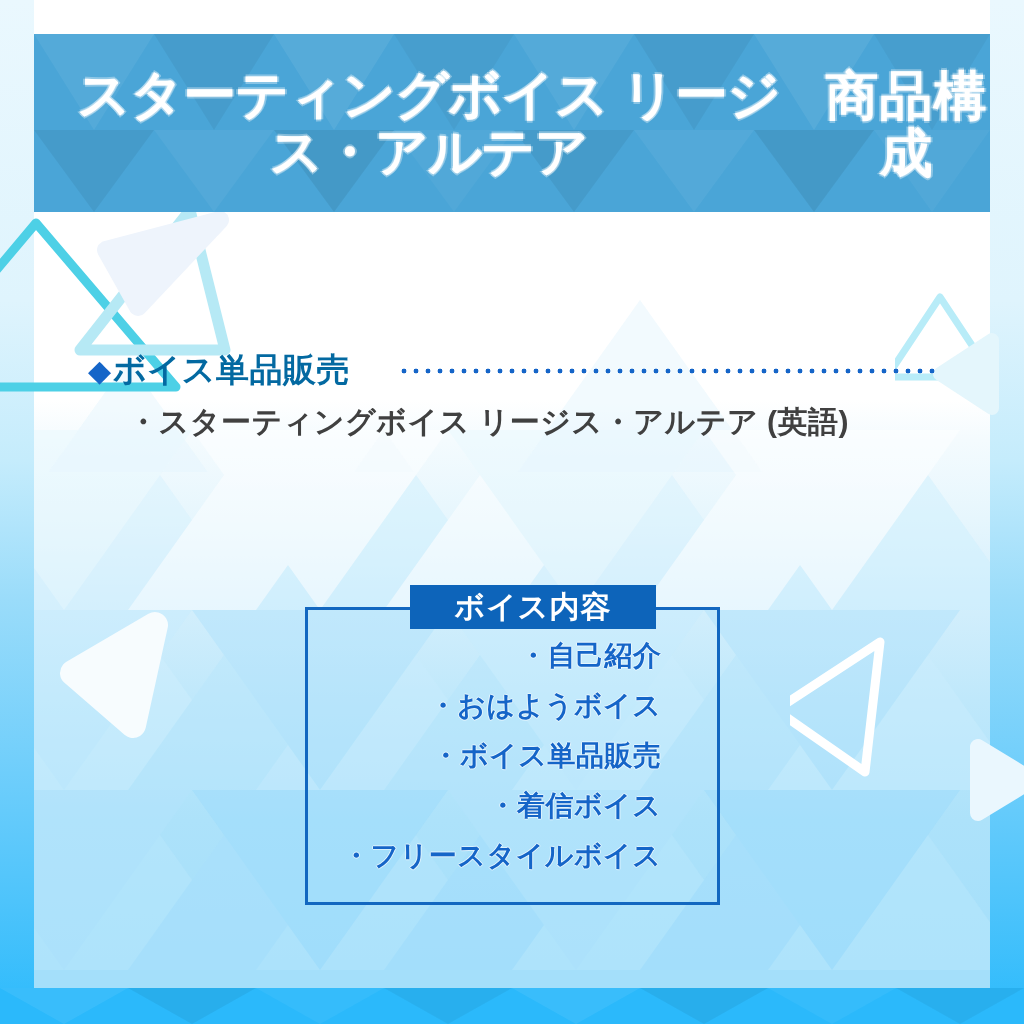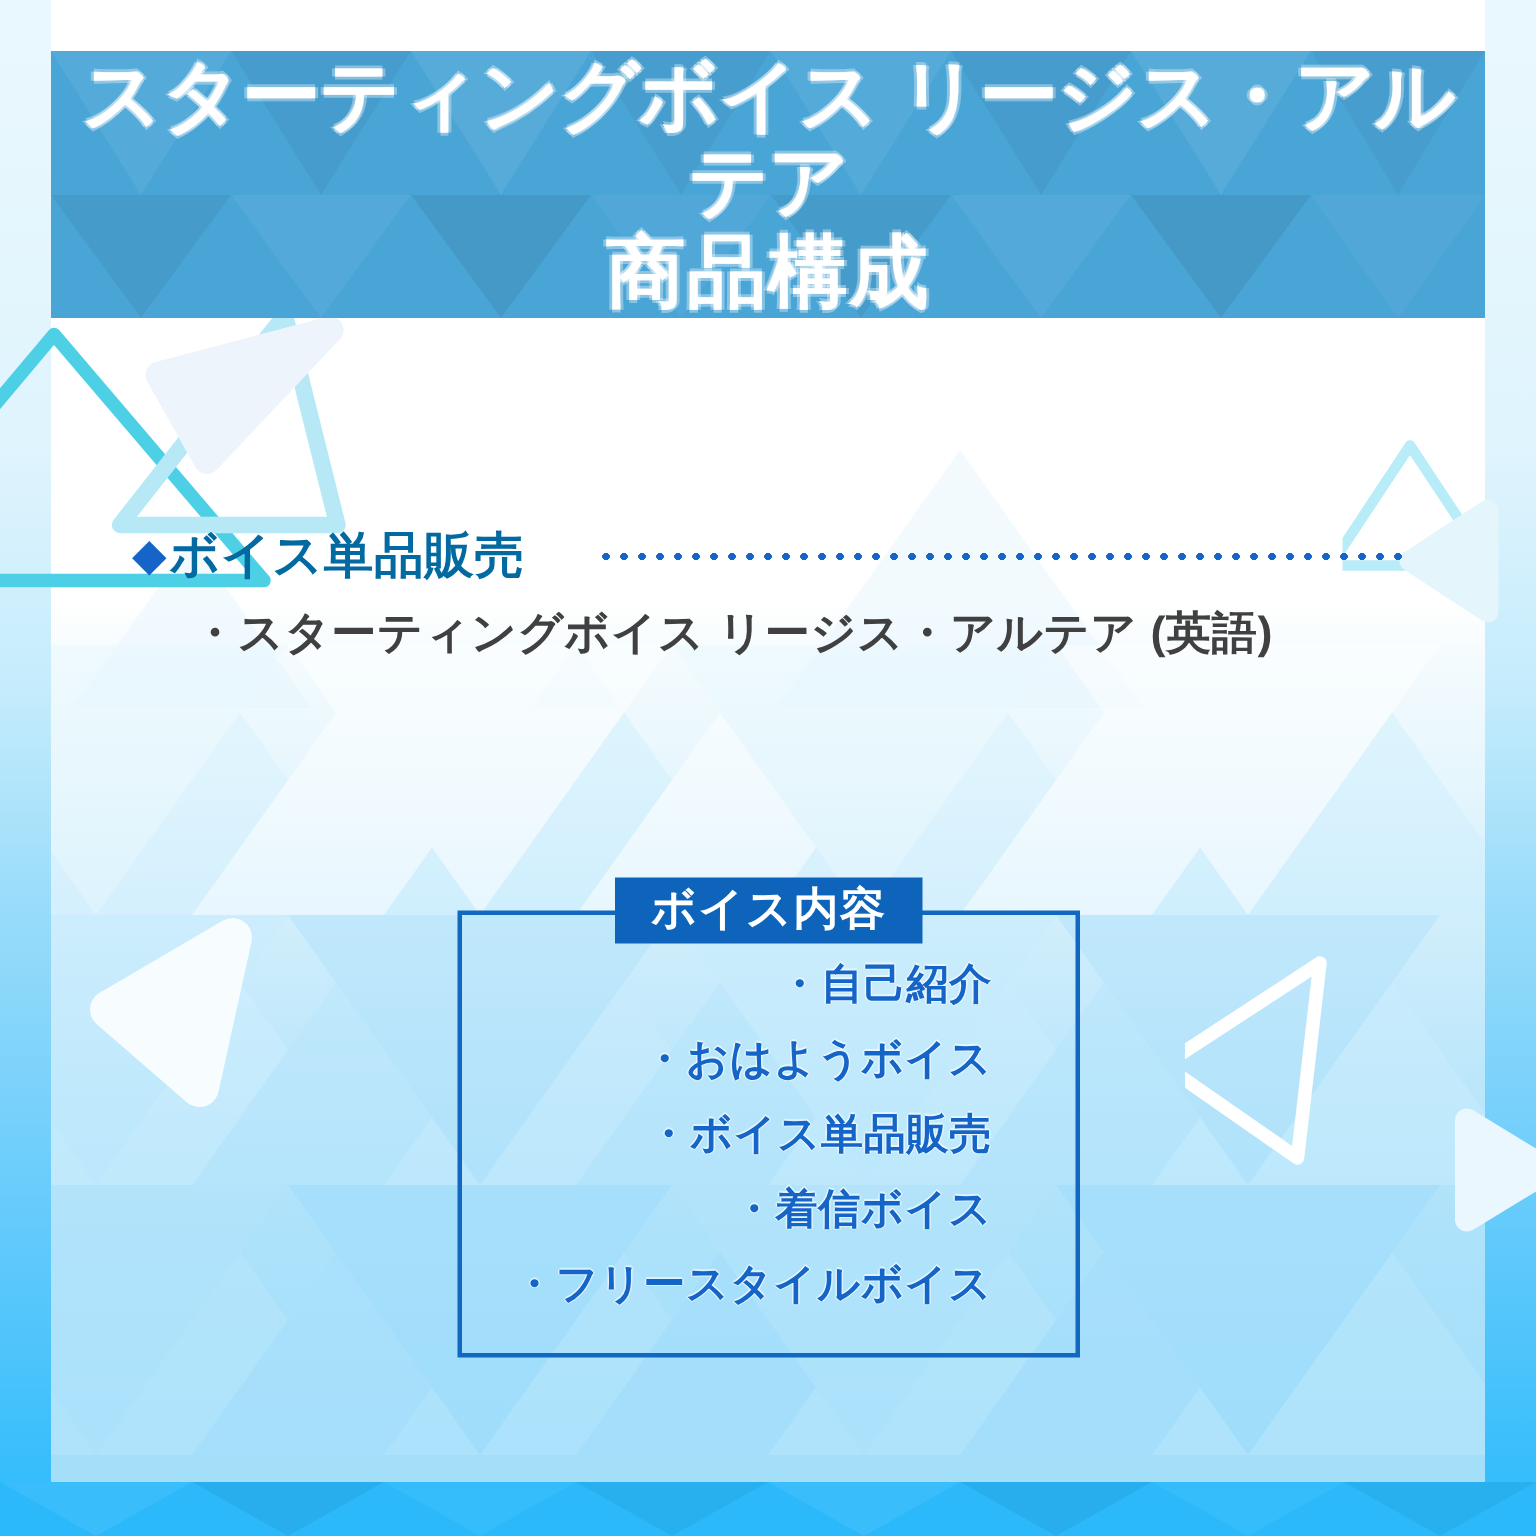--- a/index.html
+++ b/index.html
@@ -102,21 +102,21 @@
     overflow: hidden;
   }
   .header-band .facets { position: absolute; inset: 0; }
   .header-title {
     position: absolute;
     left: 34px;
     top: 34px;
     width: 956px;
     height: 178px;
     display: flex;
-    flex-direction: column;
+    flex-direction: row;
     align-items: center;
     justify-content: center;
     color: #ffffff;
     font-weight: bold;
     text-align: center;
     line-height: 1.08;
     z-index: 4;
     text-shadow:
        2px 0 0 rgba(255,255,255,.35),
       -2px 0 0 rgba(255,255,255,.35),
@@ -179,21 +179,21 @@
     width: 415px;
     height: 298px;
     border: 3px solid #1267c0;
     box-sizing: border-box;
     z-index: 5;
   }
   .voice-tab {
     position: absolute;
     left: 410px;
     top: 585px;
-    width: 205px;
+    width: 246px;
     height: 44px;
     background: #0d64ba;
     display: flex;
     align-items: center;
     justify-content: center;
     z-index: 6;
   }
   .voice-tab span {
     color: #ffffff;
     font-size: 30px;

